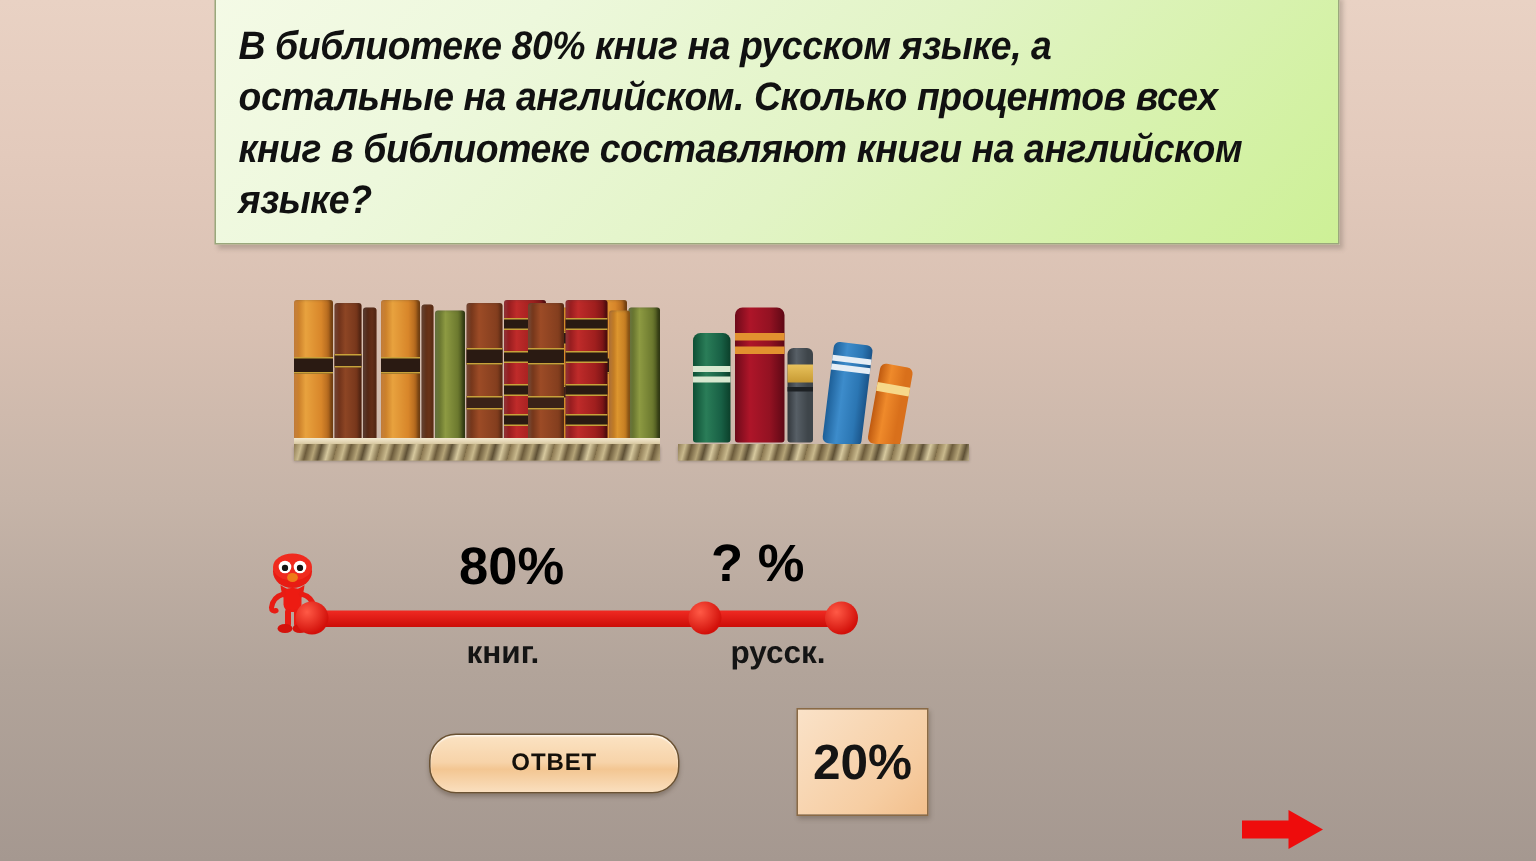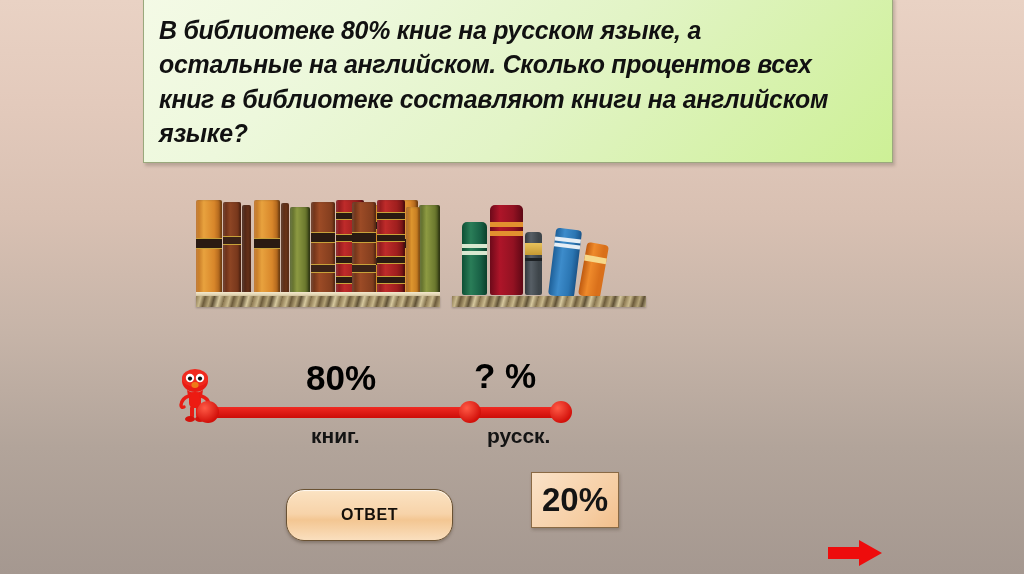--- a/index.html
+++ b/index.html
@@ -62,32 +62,32 @@
   .lbl-big{position:absolute;font-weight:bold;font-size:35px;color:#000000;
            font-family:"Liberation Sans",sans-serif;white-space:nowrap;}
   .lbl-sm{position:absolute;font-weight:bold;font-size:21px;color:#141414;
           font-family:"Liberation Sans",sans-serif;white-space:nowrap;}
 
   
   .elmo{position:absolute;left:174px;top:366px;width:42px;height:58px;}
 
   
   .answer-btn{
-    position:absolute;left:286px;top:489px;width:167px;height:52px;
+    position:absolute;left:286px;top:489px;width:167px;height:40px;
     border-radius:18px;box-sizing:border-box;
     background:linear-gradient(#fbe3c3,#f7d3a9 48%,#f3c692 60%,#fadfbe);
     border:1.5px solid #6a5233;
     box-shadow:0 2px 3px rgba(70,55,40,.35), inset 0 1px 1px rgba(255,255,255,.8);
     display:flex;align-items:center;justify-content:center;
     font-weight:bold;font-size:16px;letter-spacing:.6px;color:#15100a;
     font-family:"Liberation Sans",sans-serif;cursor:pointer;
   }
 
   .answer-box{
-    position:absolute;left:531px;top:472px;width:88px;height:56px;
+    position:absolute;left:531px;top:472px;width:88px;height:72px;
     box-sizing:border-box;
     background:linear-gradient(135deg,#fae2c8,#f6cda2 70%,#f2bf8c);
     border:1.5px solid #8a6a45;
     box-shadow:1px 2px 3px rgba(70,55,40,.30);
     display:flex;align-items:center;justify-content:center;
     font-weight:bold;font-size:33px;color:#141414;
     font-family:"Liberation Sans",sans-serif;
   }
 
   .next-arrow{position:absolute;left:826px;top:538px;width:58px;height:30px;cursor:pointer;}

